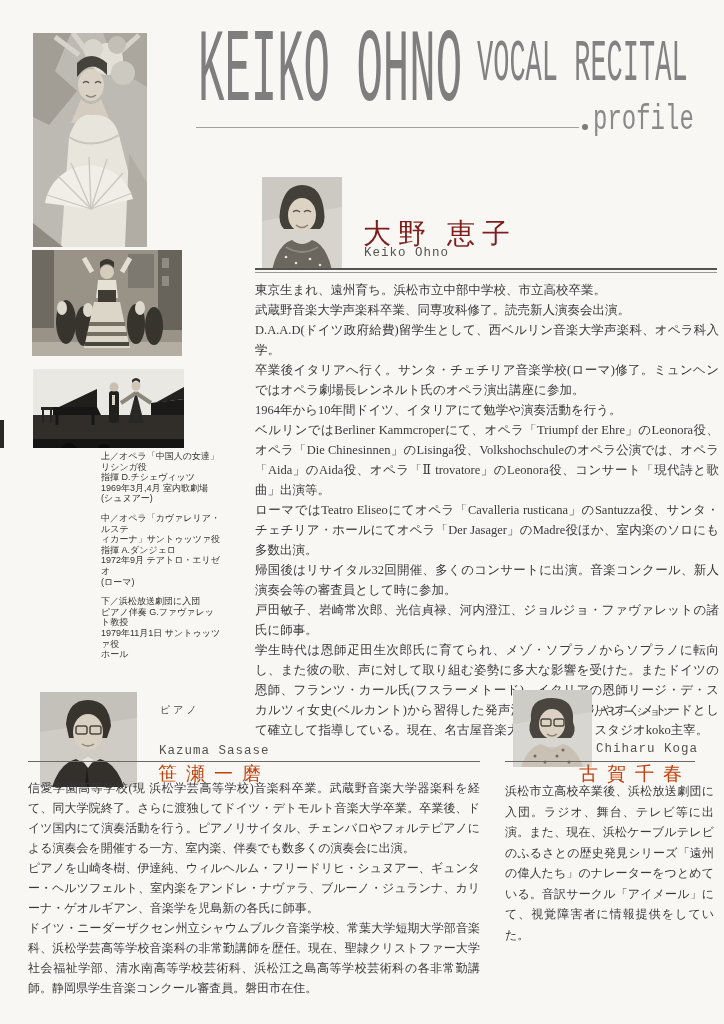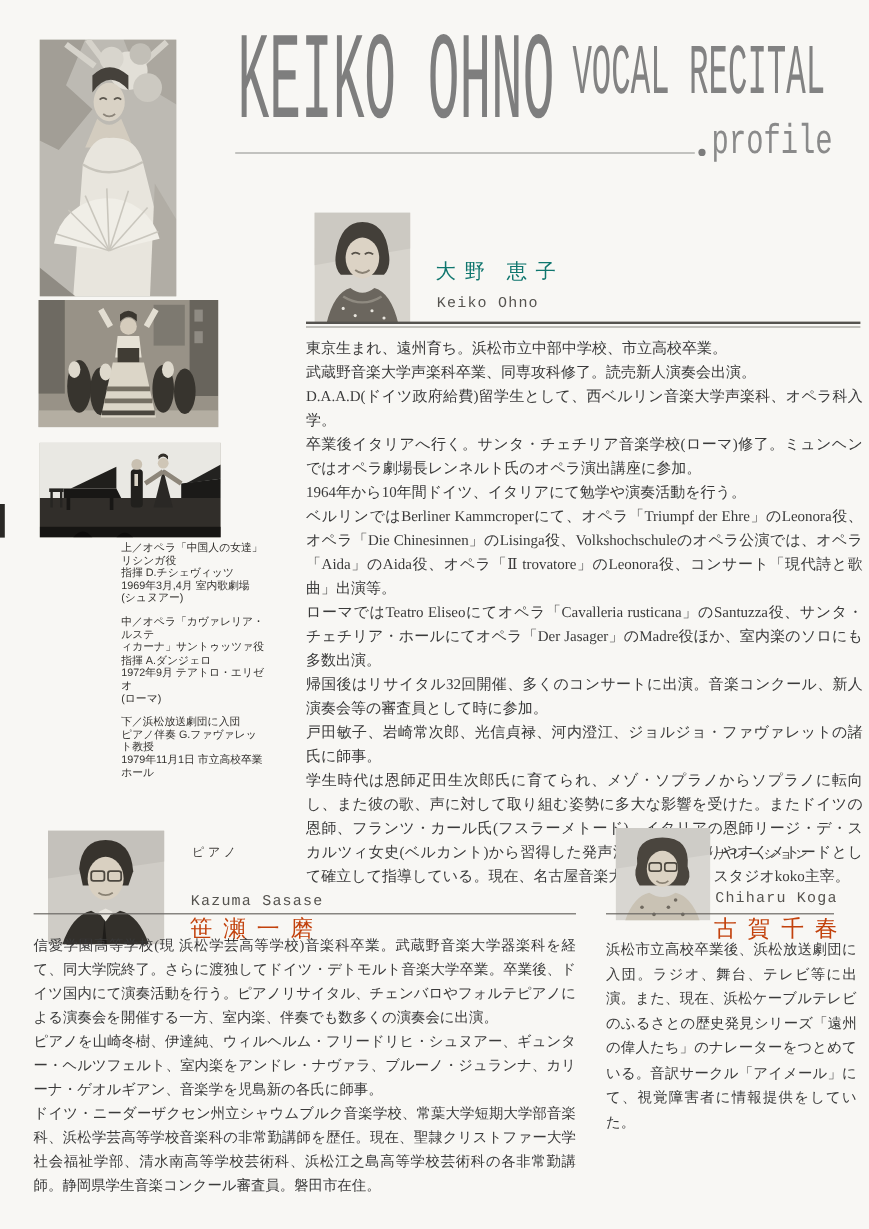--- a/index.html
+++ b/index.html
@@ -36,37 +36,37 @@
   .photo svg{display:block;}
   .photo1{left:33px;top:33px;width:114px;height:214px;}
   .photo2{left:32px;top:250px;width:150px;height:106px;}
   .photo3{left:33px;top:369px;width:151px;height:79px;}
   .edge-mark{left:0;top:420px;width:4px;height:28px;background:#2a2825;}
   .captions{left:67px;top:451px;width:122px;font-size:9px;line-height:10.6px;color:#33312e;
     font-family:"Liberation Sans","DejaVu Sans",sans-serif;margin-left:34px;}
   .cap-group{margin-bottom:9px;}
   
   .headshot-main{left:262px;top:177px;width:80px;height:93px;}
-  .main-name{left:363px;top:215px;font-size:17px;letter-spacing:7px;color:#0f766e;white-space:nowrap;}
+  .main-name{left:363px;top:215px;font-size:28px;letter-spacing:7px;color:#7f1d1d;white-space:nowrap;}
   .main-romaji{left:364px;top:246px;font-family:"Liberation Mono","DejaVu Sans Mono",monospace;
     font-size:12.5px;letter-spacing:1px;color:#55534f;white-space:nowrap;}
   .rule-double{left:255px;top:268px;width:462px;height:2px;
     border-top:2px solid #55534f;border-bottom:1px solid #9a9892;}
   .bio-main{left:255px;top:280px;width:464px;font-size:12.5px;line-height:20px;text-align:justify;}
   .bio-main p,.bio p{margin:0;}
   
   .headshot-pianist{left:40px;top:692px;width:97px;height:95px;}
   .headshot-narrator{left:513px;top:690px;width:79px;height:77px;}
   .role-label{font-size:10px;letter-spacing:3px;color:#3f3d3a;
     font-family:"Liberation Sans","DejaVu Sans",sans-serif;}
   .role-pianist{left:160px;top:703px;}
   .role-narrator{left:597px;top:705px;}
   .sec-name{font-size:19px;letter-spacing:9px;color:#c2410c;white-space:nowrap;margin-top:44px;}
   .name-pianist{left:158px;top:717px;}
-  .name-narrator{left:595px;top:717px;}
+  .name-narrator{left:579px;top:717px;}
   .sec-romaji{font-family:"Liberation Mono","DejaVu Sans Mono",monospace;
     font-size:12.5px;letter-spacing:1px;color:#55534f;white-space:nowrap;}
   .romaji-pianist{left:159px;top:744px;}
   .romaji-narrator{left:596px;top:742px;}
   .rule-pianist{left:28px;top:761px;width:452px;height:0;border-top:1.5px solid #6b6965;}
   .rule-narrator{left:505px;top:761px;width:190px;height:0;border-top:1.5px solid #6b6965;}
   .bio-pianist{left:28px;top:778px;width:452px;font-size:12px;line-height:20px;text-align:justify;}
   .bio-narrator{left:505px;top:781px;width:209px;font-size:12px;line-height:20.5px;text-align:justify;}
 </style>
 </head>
@@ -177,21 +177,21 @@
   <div class="cap-group">
     <div>中／オペラ「カヴァレリア・ルステ</div>
     <div>ィカーナ」サントゥッツァ役</div>
     <div>指揮 A.ダンジェロ</div>
     <div>1972年9月 テアトロ・エリゼオ</div>
     <div>(ローマ)</div>
   </div>
   <div class="cap-group">
     <div>下／浜松放送劇団に入団</div>
     <div>ピアノ伴奏 G.ファヴァレット教授</div>
-    <div>1979年11月1日 市立高校卒業</div>
+    <div>1979年11月1日 サントゥッツァ役</div>
     <div>ホール</div>
   </div>
 </div>
 
 <div class="abs headshot-main">
   <svg width="80" height="93" viewBox="0 0 80 93">
     <rect width="80" height="93" fill="#d7d4cd"></rect>
     <path d="M0 0 L80 0 L80 30 L0 44 Z" fill="#ccc9c2"></path>
     <path d="M18 34 q4 -26 22 -26 q19 0 22 26 q2 12 -4 18 l-36 0 q-6 -6 -4 -18 z" fill="#433f39"></path>
     <ellipse cx="40" cy="38" rx="14" ry="17" fill="#dcd3c5"></ellipse>

